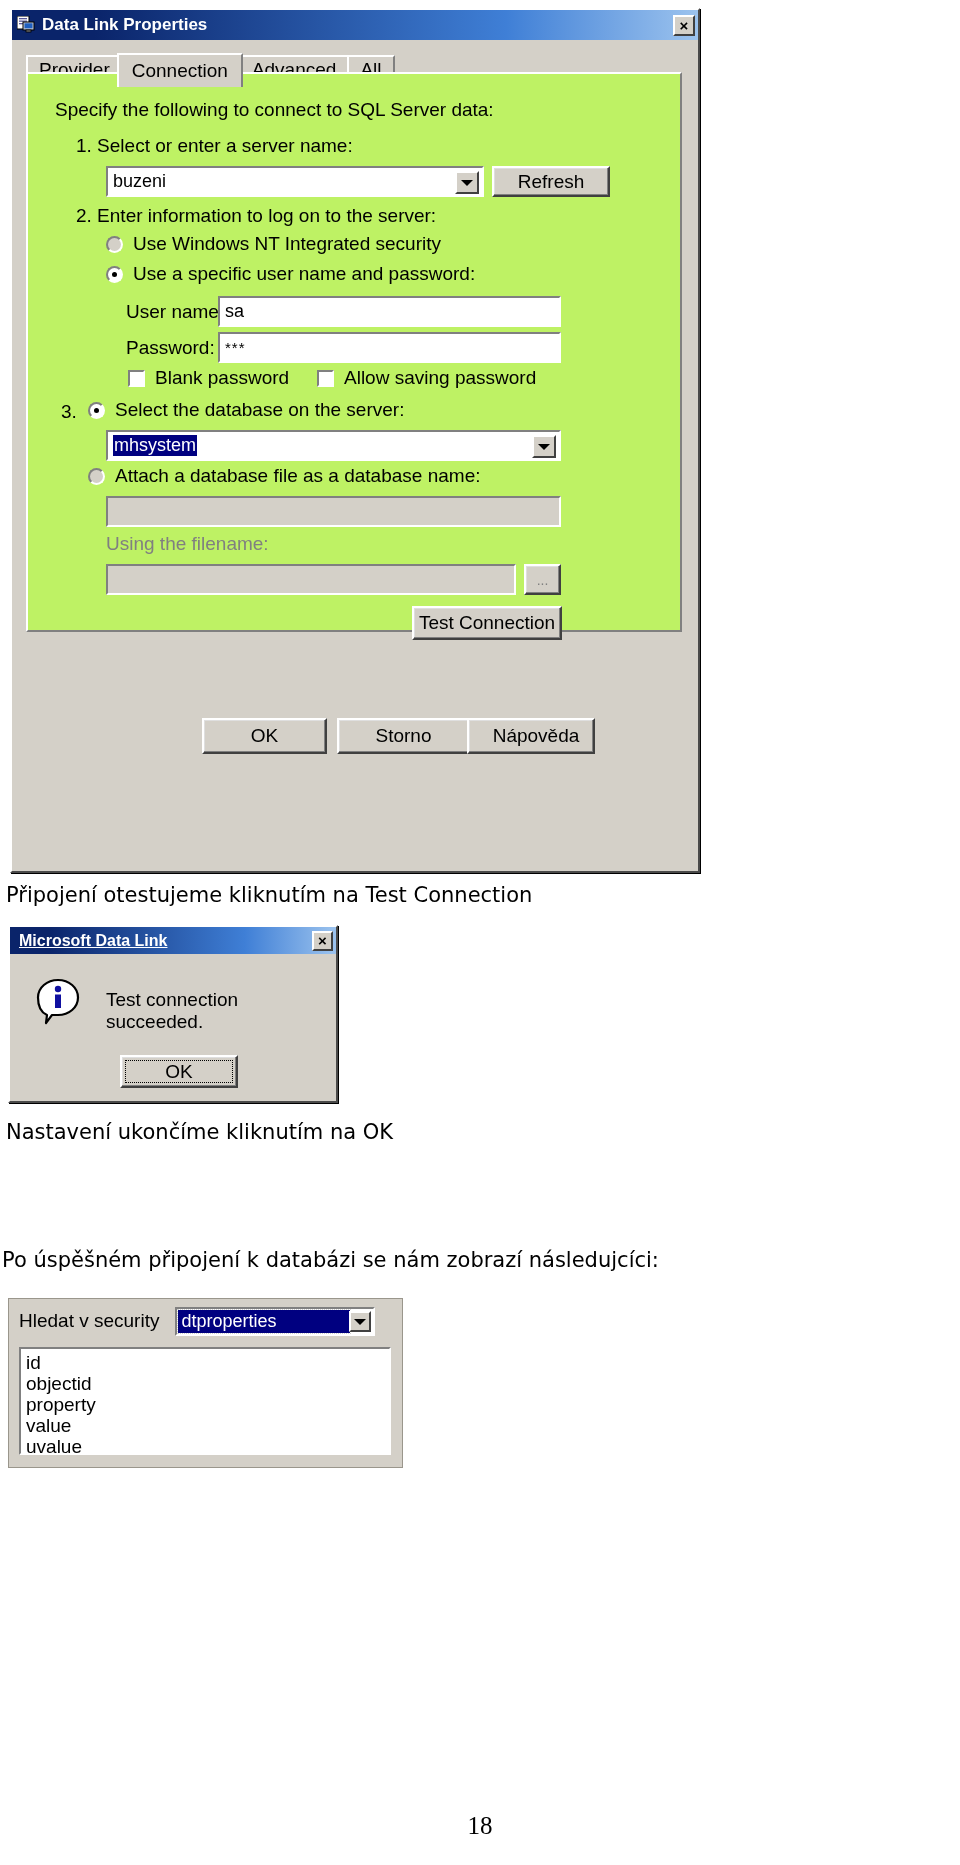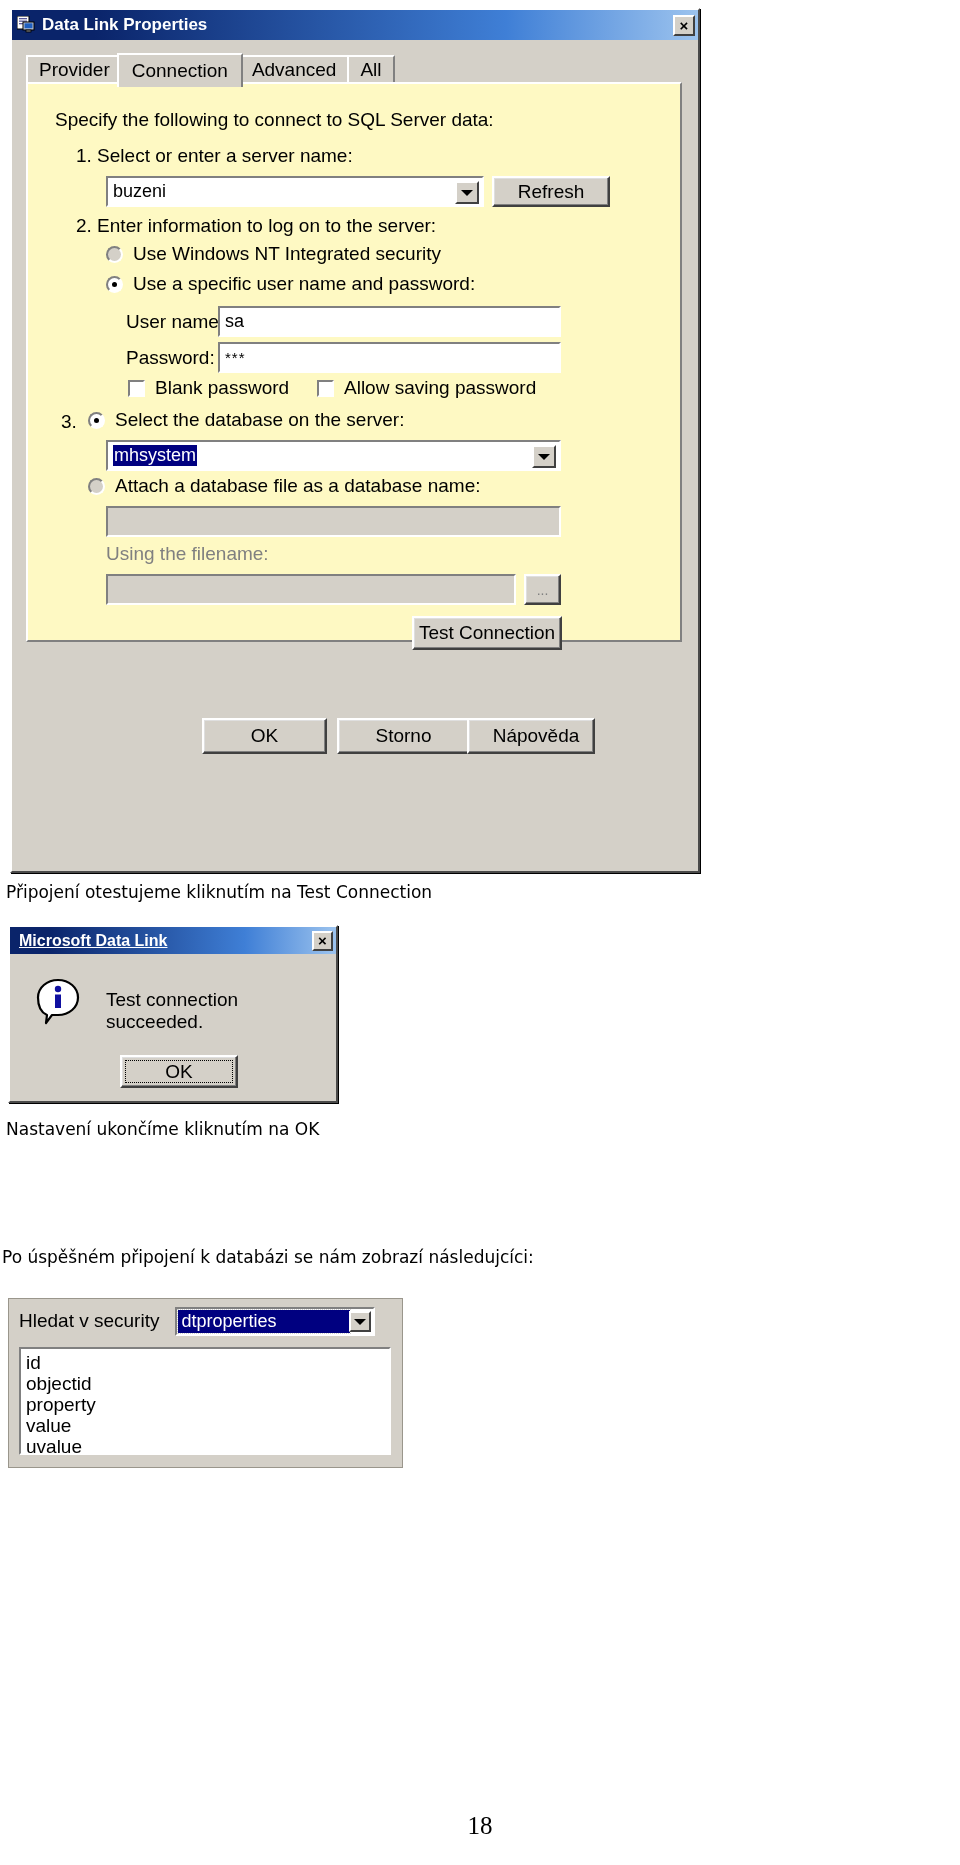--- a/index.html
+++ b/index.html
@@ -76,22 +76,22 @@
     cursor:default;
     white-space:nowrap;
   }
   .tab.sel{
     margin:0 -4px -3px -4px;
     padding:6px 13px 6px 13px;
     z-index:3;
     border-color:#ffffff #808080 #d4d0c8 #ffffff;
   }
   .tabpage{
-    position:absolute;left:14px;right:16px;top:42px;height:560px;
-    background:#fef9c3;
+    position:absolute;left:14px;right:16px;top:32px;height:560px;
+    background:#bef264;
     border:2px solid;
     border-color:#ffffff #808080 #808080 #ffffff;
     box-sizing:border-box;
     z-index:1;
   }
 
   .lbl{font-size:19px;color:#000;white-space:nowrap;line-height:1.1;}
   .dim{color:#808080;}
 
   
@@ -174,21 +174,21 @@
   .okbtn-dotted .inner{
     position:absolute;left:3px;top:3px;right:3px;bottom:3px;
     border:1px dotted #000;
     display:flex;align-items:center;justify-content:center;
     font-size:19px;
   }
 
   
   .narr{
     position:absolute;
-    font-size:17px;color:#000;
+    font-size:21px;color:#000;
     font-family:"DejaVu Sans", sans-serif;
     white-space:nowrap;
     line-height:1.15;
   }
 
   
   #tablepanel{
     position:absolute;left:8px;top:1298px;width:395px;height:170px;
     background:#d4d0c8;
     border:1px solid #9a968c;

